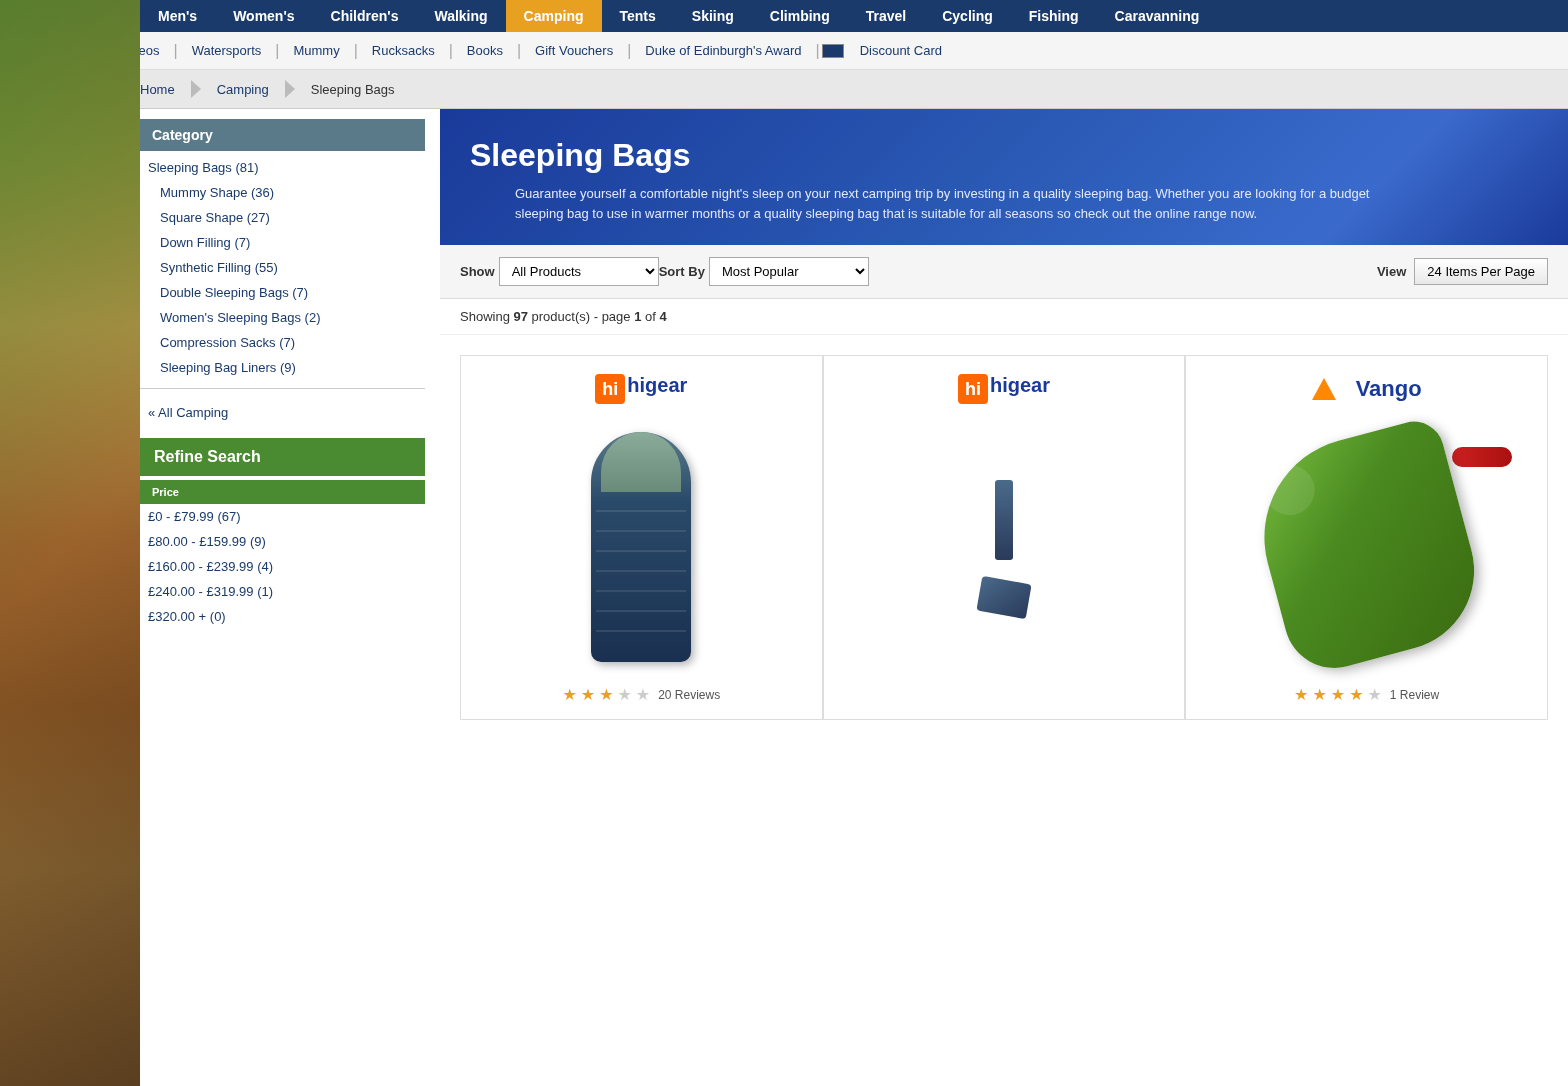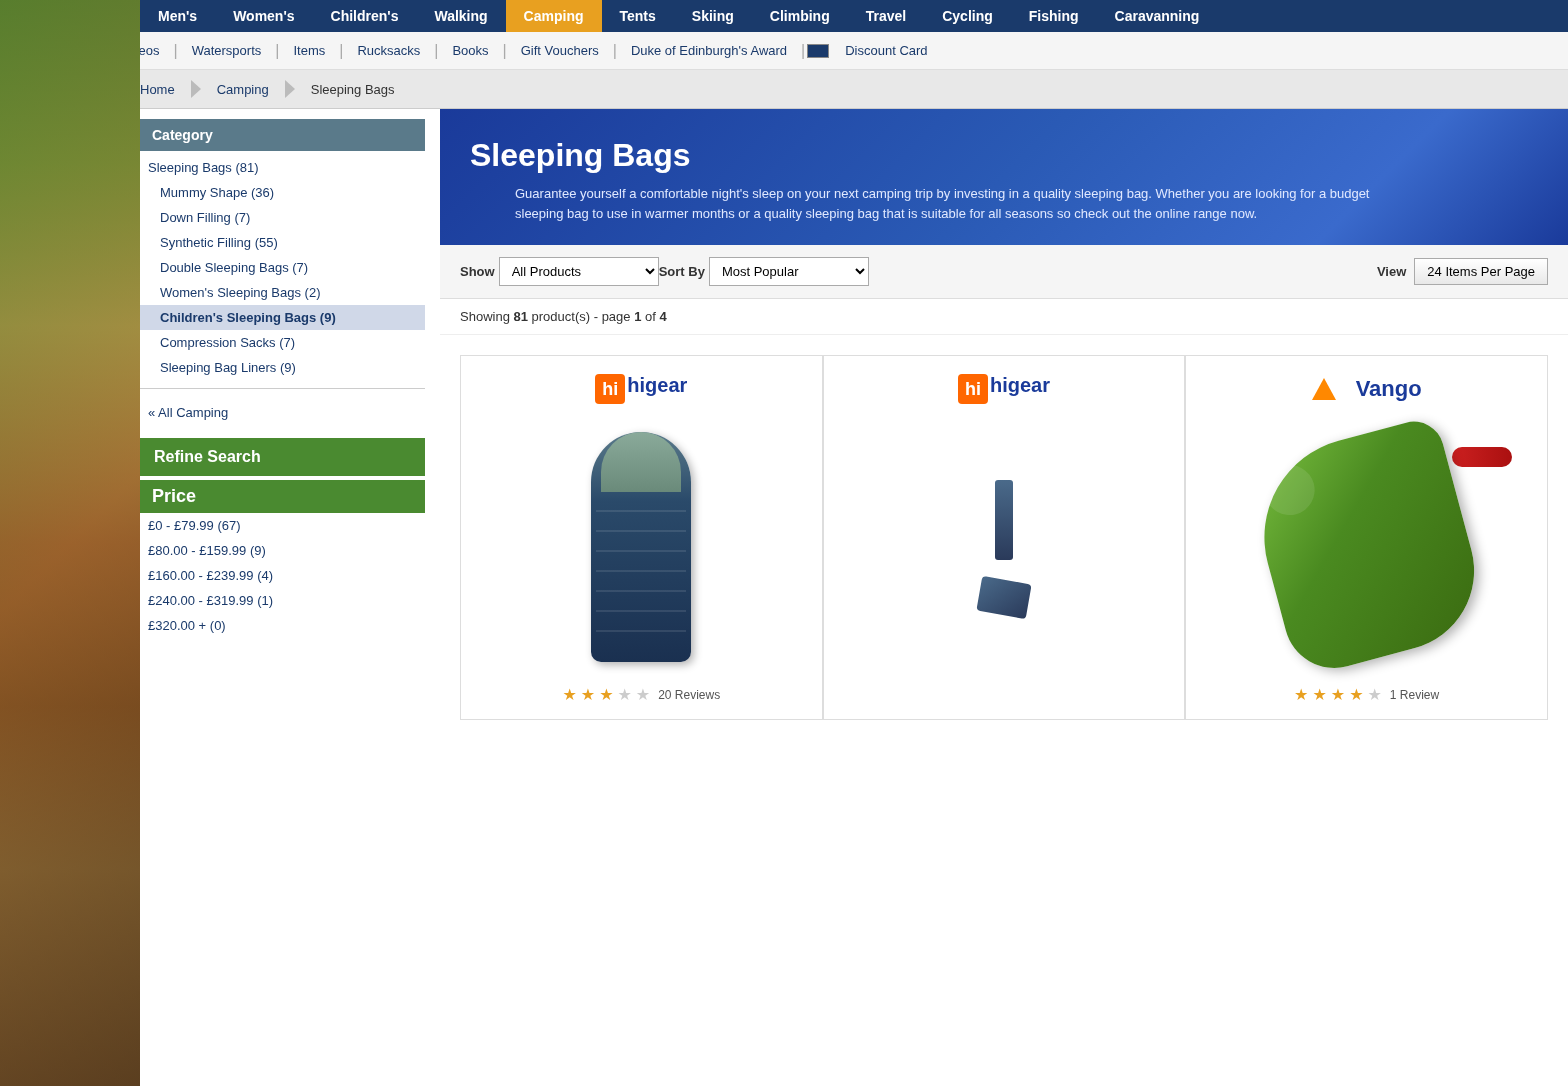--- a/index.html
+++ b/index.html
@@ -154,21 +154,21 @@
       background: #4a8a30;
       color: #fff;
       font-size: 16px;
       font-weight: bold;
       padding: 10px 14px;
       margin-top: 10px;
     }
     .price-header {
       background: #4a8a30;
       color: #fff;
-      font-size: 18px;
+      font-size: 11px;
       font-weight: bold;
       padding: 6px 12px;
       margin-top: 4px;
     }
     .price-item {
       padding: 5px 8px;
       color: #1a3a6b;
       cursor: pointer;
       font-size: 13px;
     }
@@ -446,21 +446,21 @@
   <a>Cycling</a>
   <a>Fishing</a>
   <a>Caravanning</a>
 </nav>
 
 <nav class="sec-nav">
   <a>Videos</a>
   <span class="sep">|</span>
   <a>Watersports</a>
   <span class="sep">|</span>
-  <a>Items</a>
+  <a>Mummy</a>
   <span class="sep">|</span>
   <a>Rucksacks</a>
   <span class="sep">|</span>
   <a>Books</a>
   <span class="sep">|</span>
   <a>Gift Vouchers</a>
   <span class="sep">|</span>
   <a>Duke of Edinburgh's Award</a>
   <span class="sep">|</span>
   <span class="discount-icon"></span>
@@ -475,25 +475,25 @@
   <span class="breadcrumb-current">Sleeping Bags</span>
 </div>
 
 <div class="page-wrapper">
 
   <aside class="sidebar">
     <div class="category-header">Category</div>
 
     <div class="cat-item">Sleeping Bags (81)</div>
     <div class="cat-item sub">Mummy Shape (36)</div>
+    <div class="cat-item sub">Square Shape (27)</div>
     <div class="cat-item sub">Down Filling (7)</div>
     <div class="cat-item sub">Synthetic Filling (55)</div>
     <div class="cat-item sub">Double Sleeping Bags (7)</div>
     <div class="cat-item sub">Women's Sleeping Bags (2)</div>
-    <div class="cat-item sub active">Children's Sleeping Bags (9)</div>
     <div class="cat-item sub">Compression Sacks (7)</div>
     <div class="cat-item sub">Sleeping Bag Liners (9)</div>
 
     <hr class="sidebar-divider">
     <div class="all-camping">« All Camping</div>
 
     <div class="refine-header">Refine Search</div>
     <div class="price-header">Price</div>
     <div class="price-item">£0 - £79.99 (67)</div>
     <div class="price-item">£80.00 - £159.99 (9)</div>
@@ -524,21 +524,21 @@
         <option>Newest First</option>
       </select>
 
       <div class="toolbar-right">
         <span class="view-label">View</span>
         <button class="items-per-page">24 Items Per Page</button>
       </div>
     </div>
 
     <div class="results-info">
-      <span>Showing <strong>81</strong> product(s) - page <strong>1</strong> of <strong>4</strong></span>
+      <span>Showing <strong>97</strong> product(s) - page <strong>1</strong> of <strong>4</strong></span>
     </div>
 
     <div class="products-grid">
 
       <div class="product-card">
         <div class="brand-logo">
           <div class="higear-logo">
             <div class="hi-box">hi</div>
             <span class="higear-text">higear</span>
           </div>

